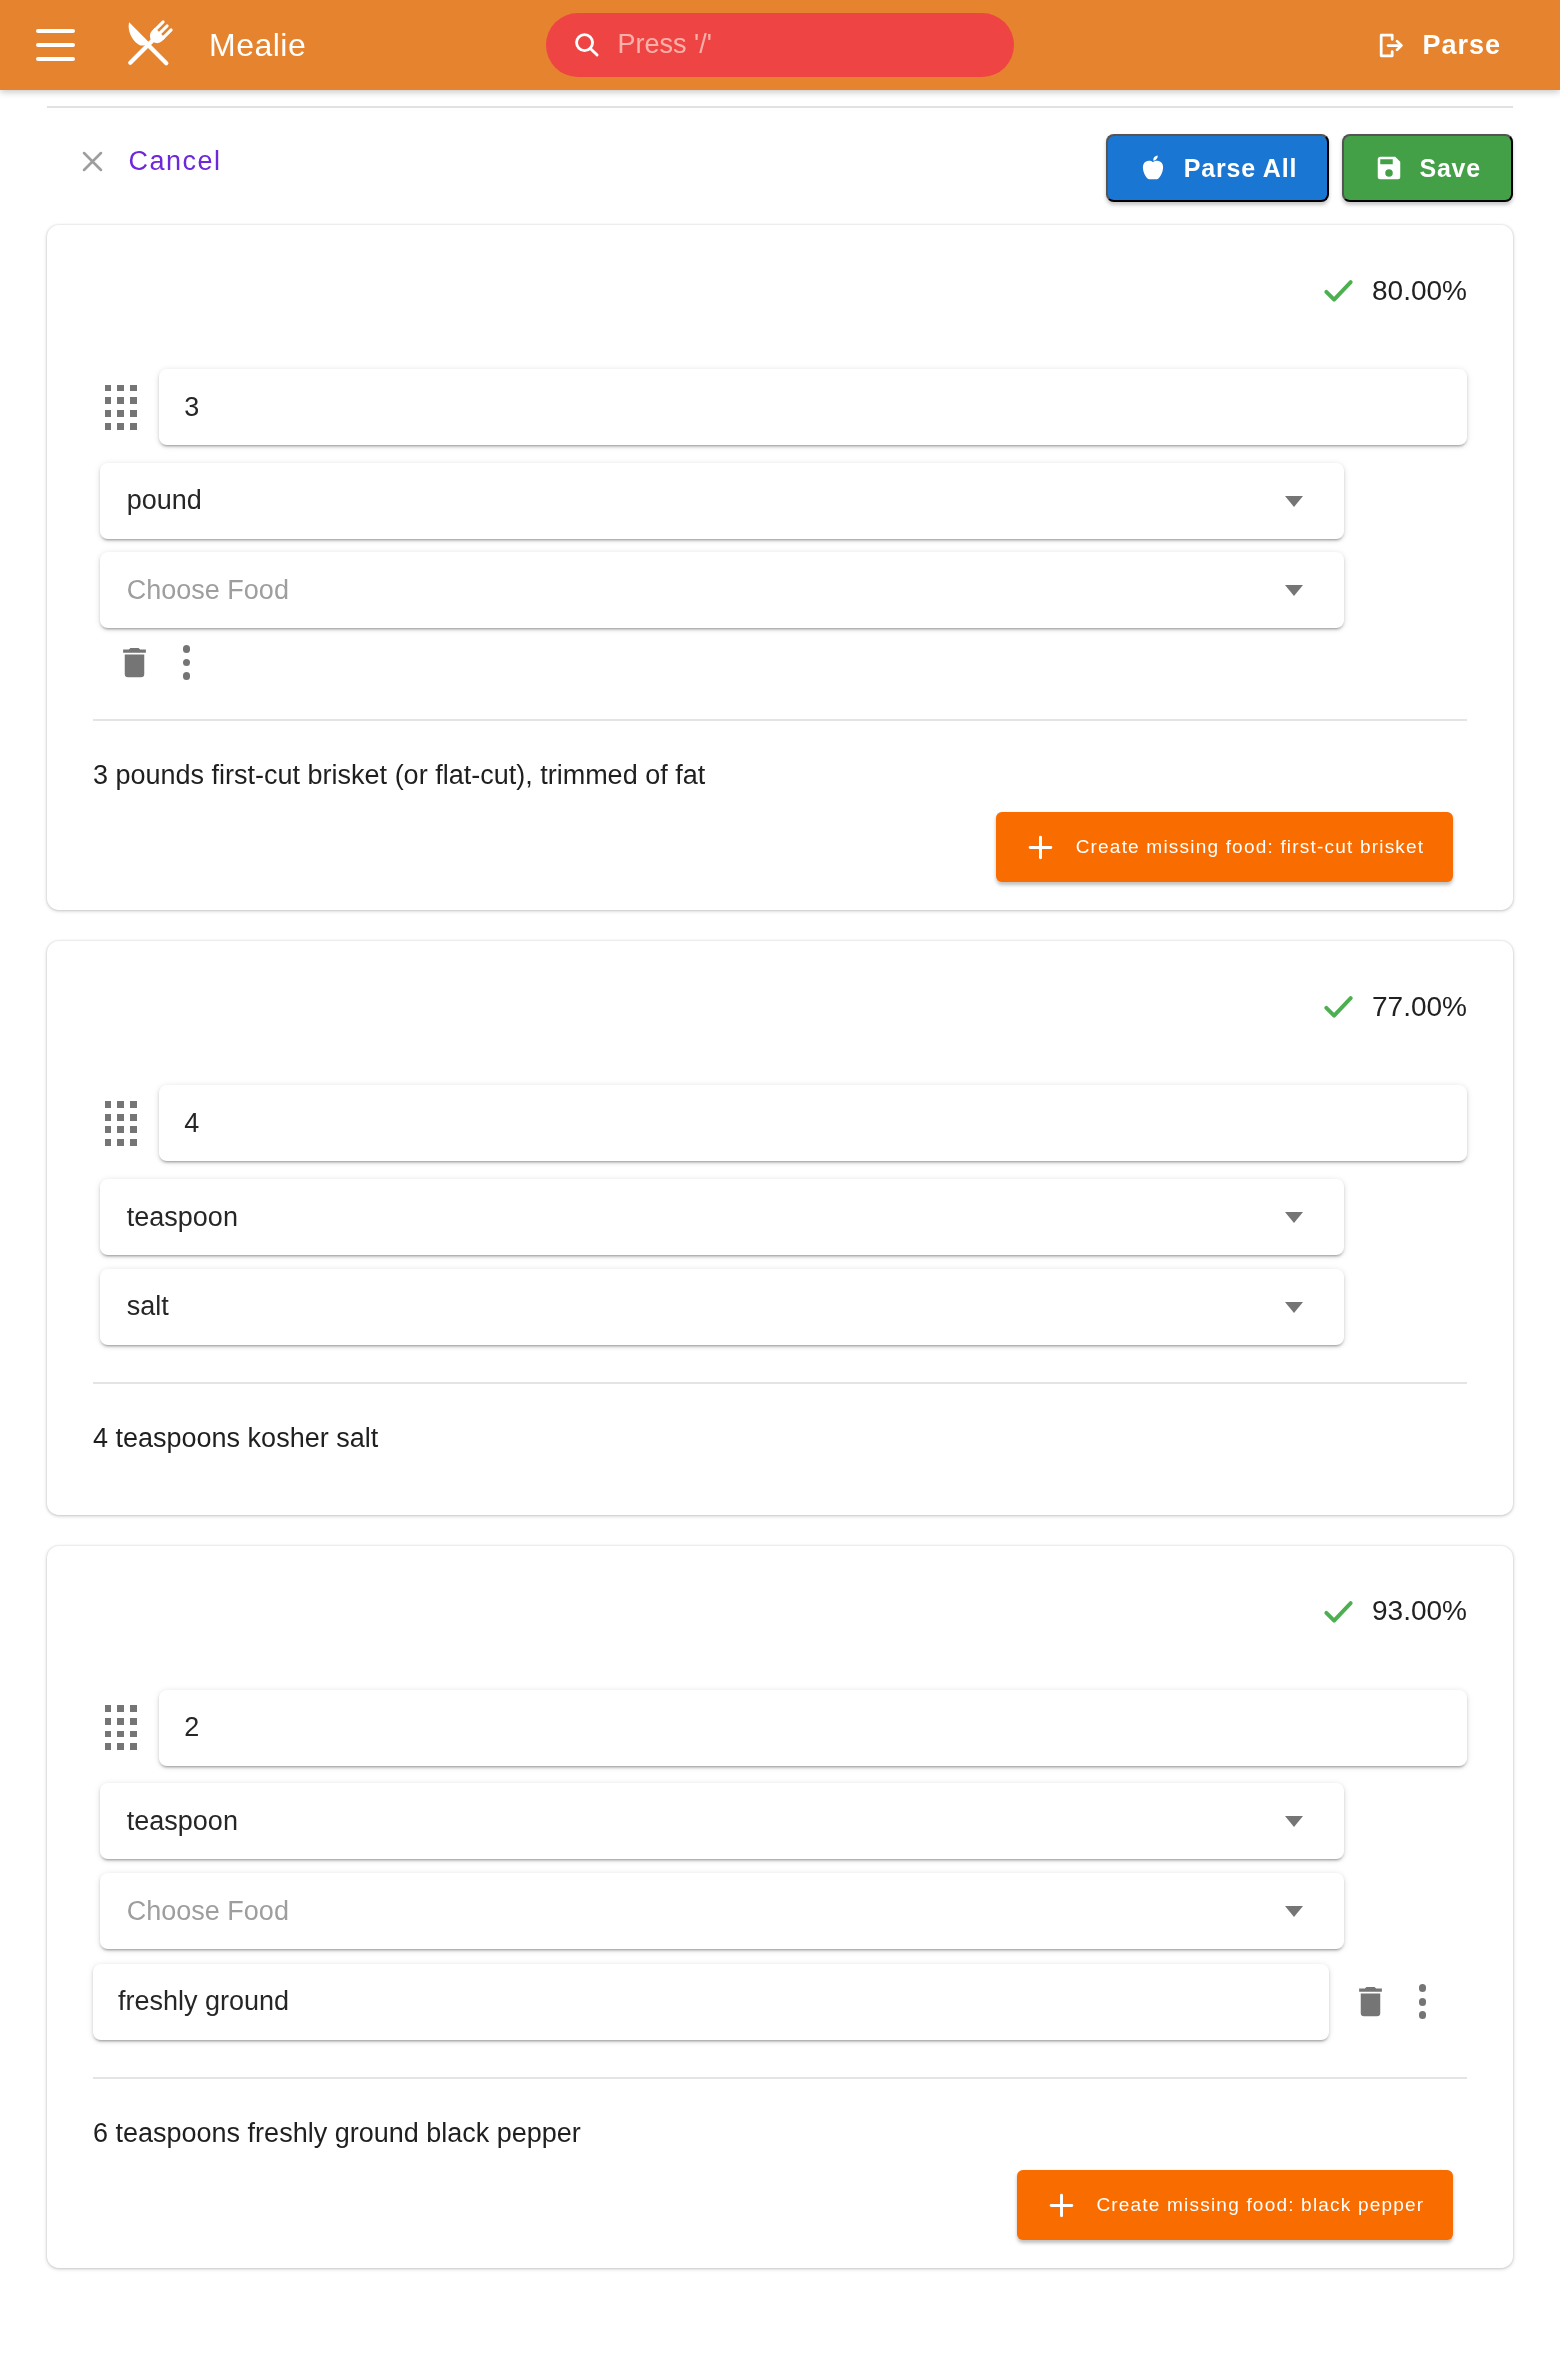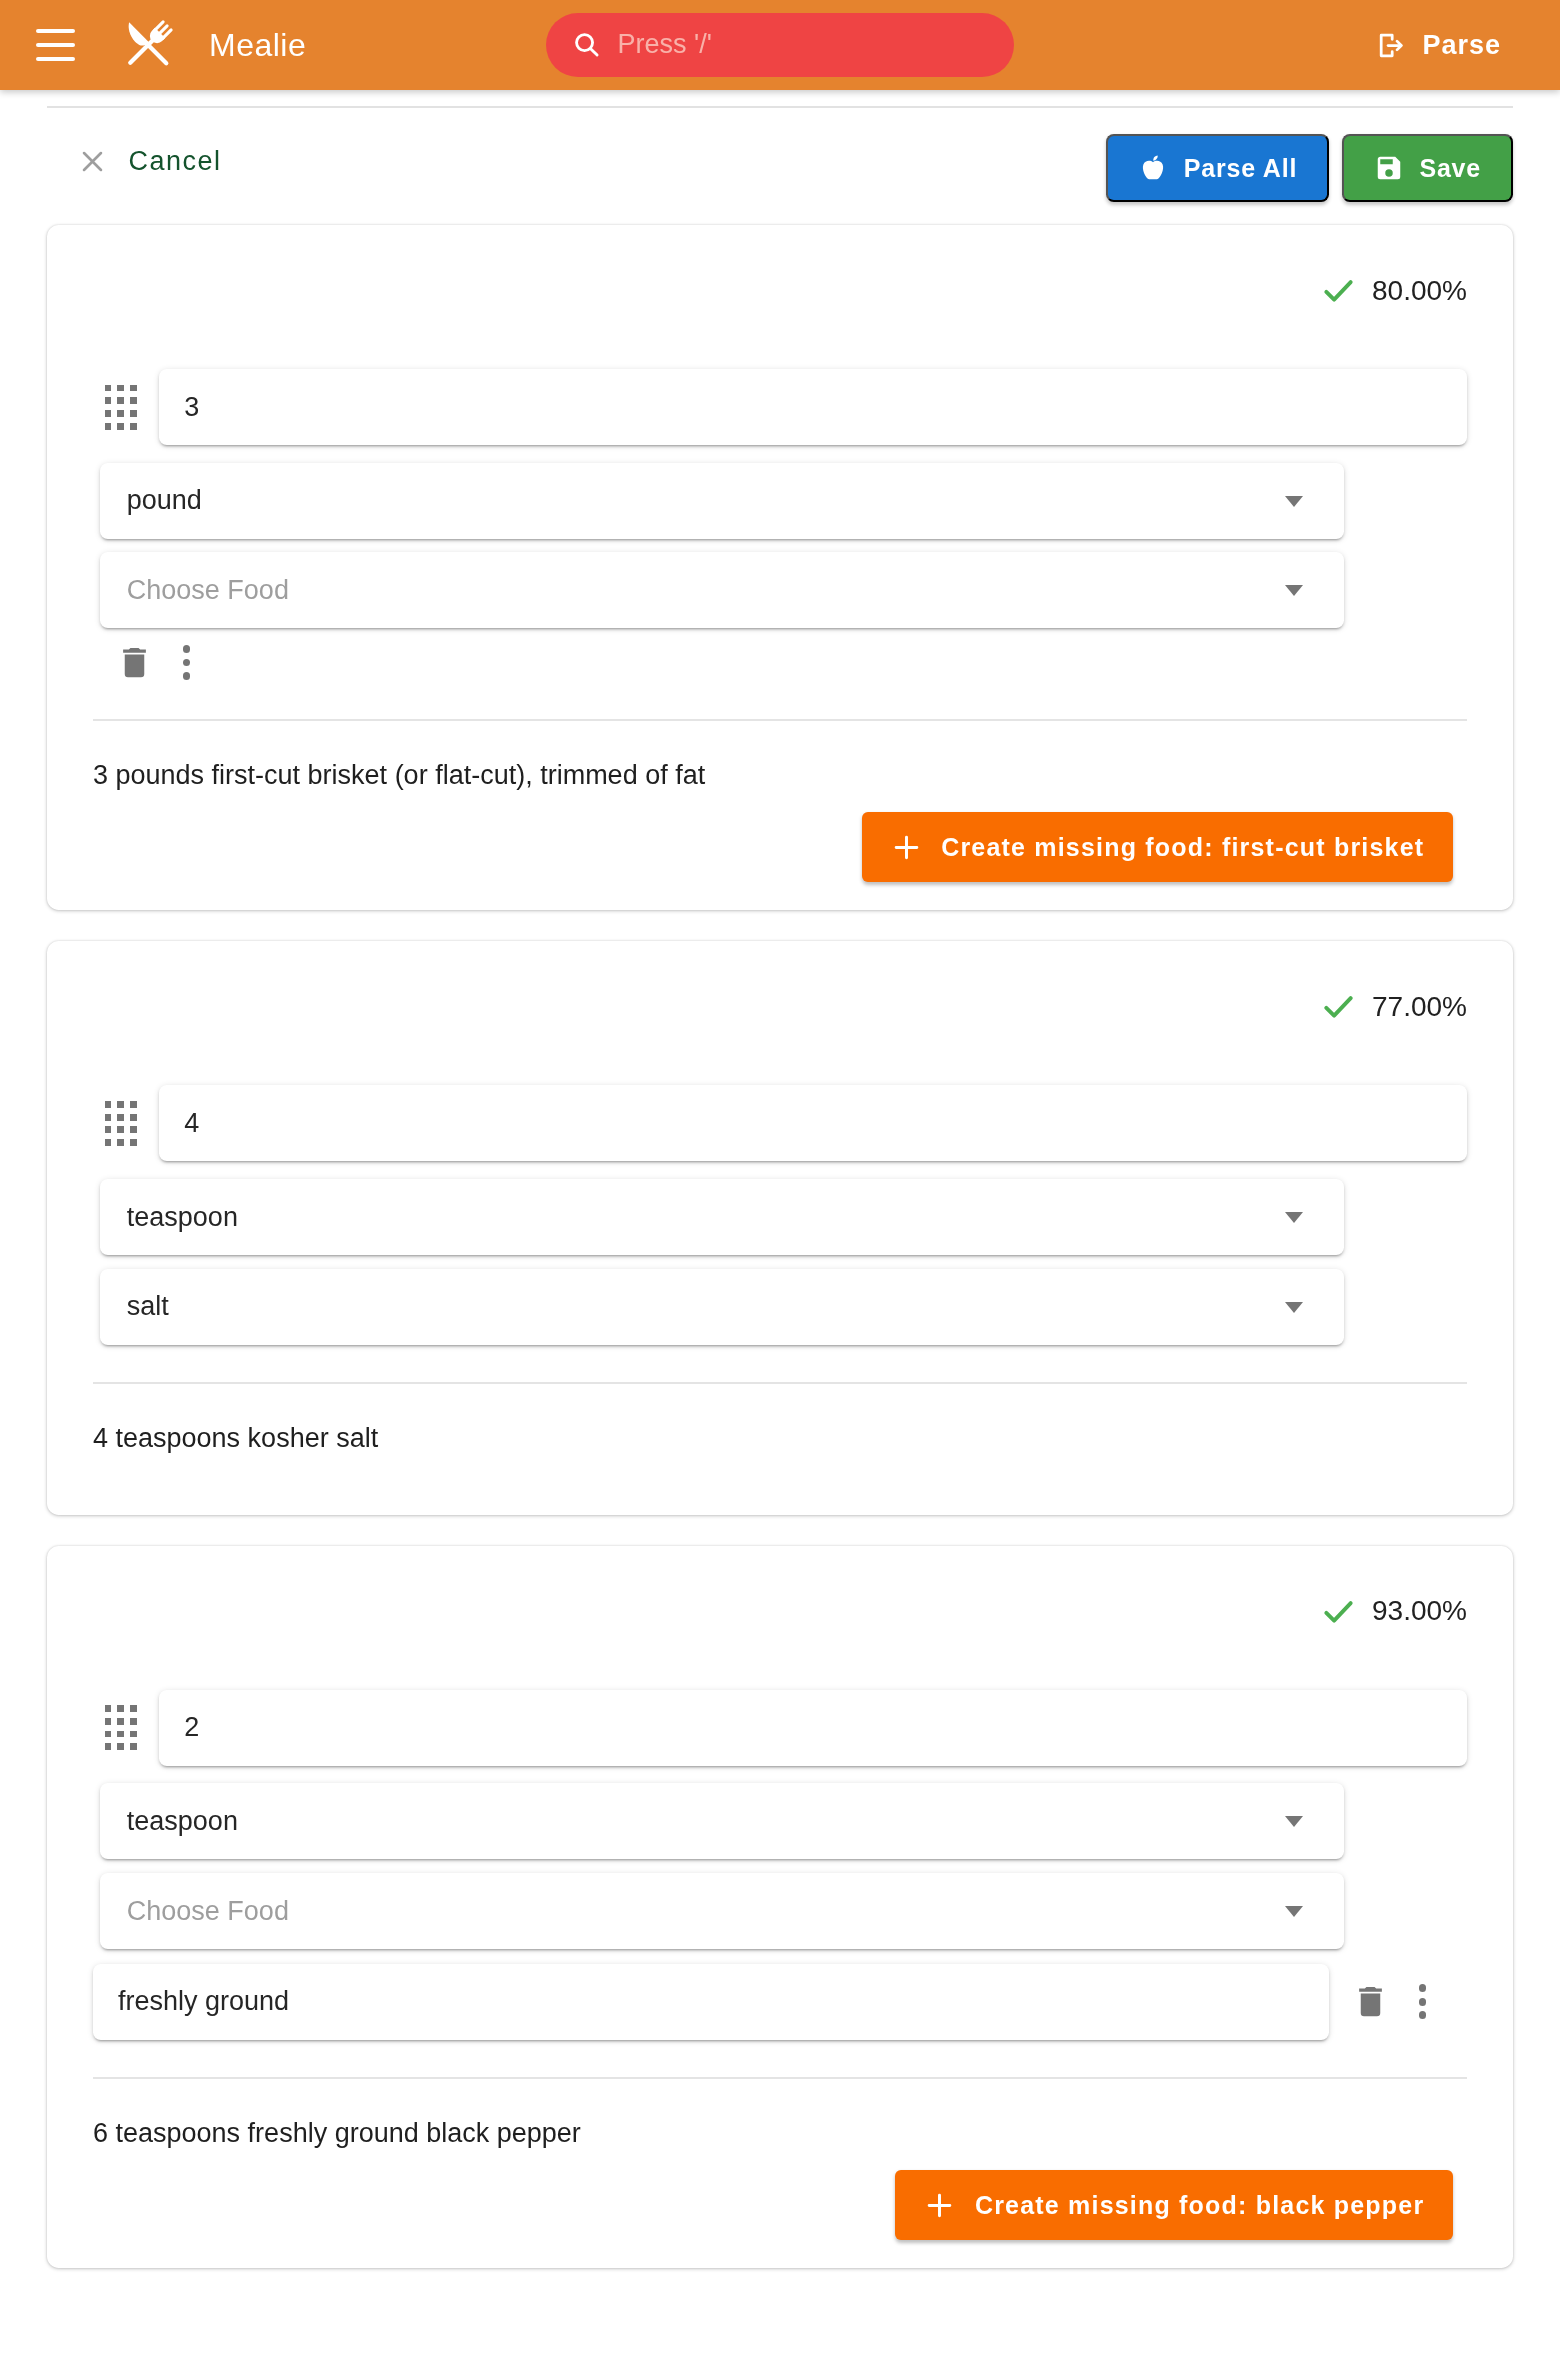--- a/index.html
+++ b/index.html
@@ -50,21 +50,21 @@
   .top-divider { margin: 15.6px 47px 0; border-top: 2px solid #E2E2E2; }
 
   
   .toolbar {
     margin: 19.5px 47px 0;
     height: 68px;
     display: flex; align-items: center; justify-content: space-between;
   }
   .cancel { display: flex; align-items: center; gap: 21.5px; padding-left: 31px; cursor: pointer; }
   .cancel svg { width: 29px; height: 29px; }
-  .cancel-label { color: #14532d; font-size: 27px; font-weight: 500; letter-spacing: 1.5px; }
+  .cancel-label { color: #6d28d9; font-size: 27px; font-weight: 500; letter-spacing: 1.5px; }
   .actions { display: flex; gap: 12.7px; margin-top: 14px; }
   .btn {
     height: 68px; border-radius: 7.8px;
     display: flex; align-items: center; gap: 15.6px;
     padding: 0 30px; cursor: pointer;
     color: #fff; font-size: 25px; font-weight: 700; letter-spacing: 0.8px;
     box-shadow: 0 2.9px 3.9px rgba(0,0,0,0.22);
   }
   .btn svg { width: 30px; height: 30px; }
   .btn-parse { background: #1976D2; }
@@ -129,21 +129,21 @@
   .original-text { margin-top: 39px; font-size: 27px; color: #1F1F1F; }
 
   .create-row { margin-top: 21.5px; display: flex; justify-content: flex-end; }
   .create-btn {
     margin-right: 13.7px;
     background: #F96D00; color: #fff;
     border: none; cursor: pointer;
     height: 70px; border-radius: 5.9px;
     display: flex; align-items: center; gap: 19.5px;
     padding: 0 29px;
-    font: inherit; font-size: 25px; font-weight: 700; letter-spacing: 1.2px;
+    font: inherit; font-size: 19px; font-weight: 400; letter-spacing: 1.2px;
     box-shadow: 0 2.9px 3.9px rgba(0,0,0,0.25);
     margin-left: 32px;
   }
   .create-btn svg { width: 31px; height: 31px; }
 </style>
 </head>
 <body>
 
 <header class="app-bar">
   <div class="hamburger">

